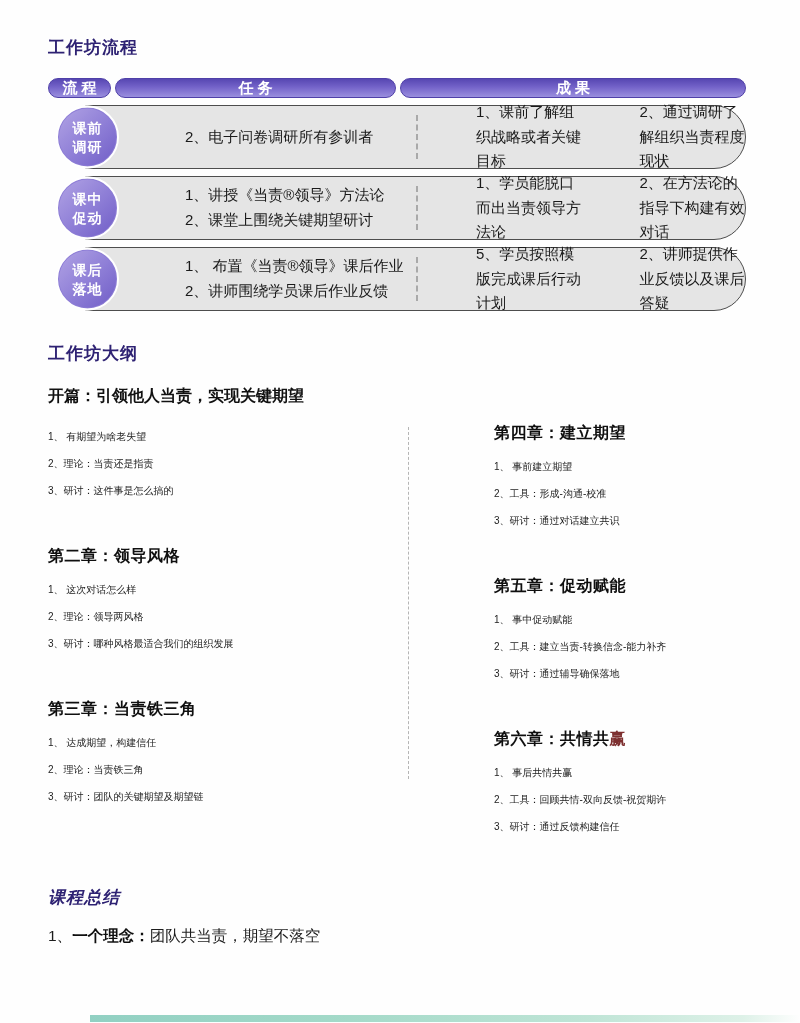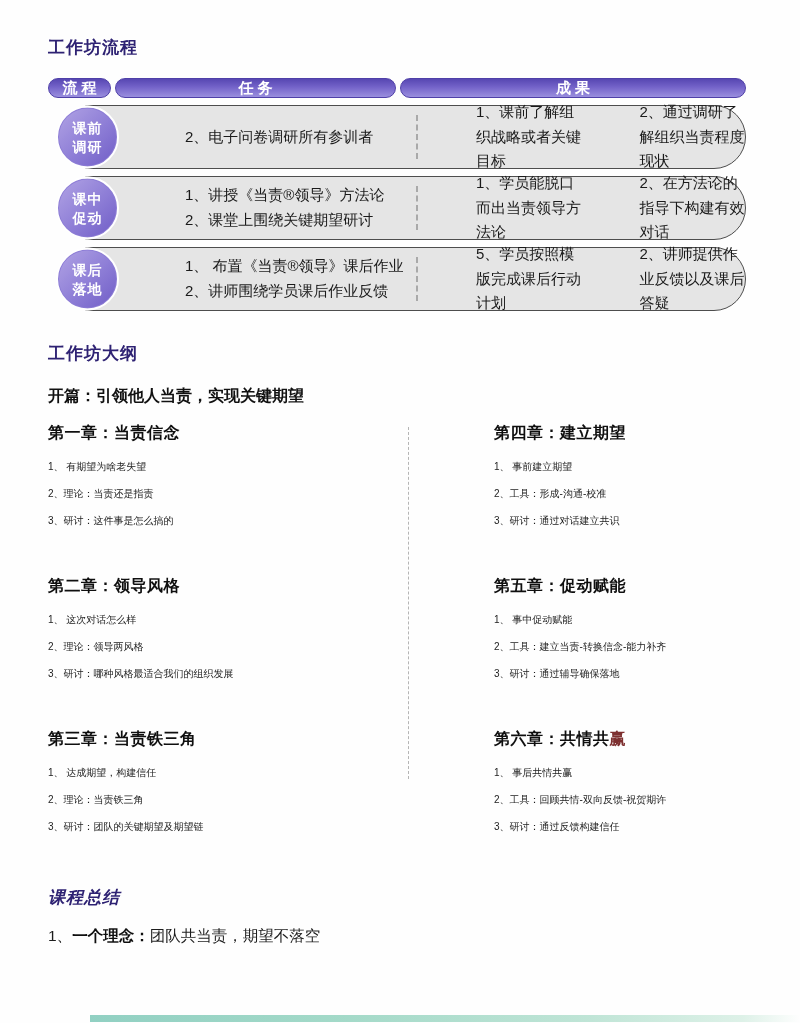--- a/index.html
+++ b/index.html
@@ -167,21 +167,20 @@
   </section>
 
   <section>
     <h1 class="sec-title outline-title">工作坊大纲</h1>
     <p class="opening">开篇：引领他人当责，实现关键期望</p>
 
     <div class="outline-grid">
       <div class="col-left">
 
         <div class="chapter">
-          <h3><span>第一章：当责信念</span><span class="accent"></span></h3>
           <ul>
             <li>1、 有期望为啥老失望</li>
             <li>2、理论：当责还是指责</li>
             <li>3、研讨：这件事是怎么搞的</li>
           </ul>
         </div>
 
         <div class="chapter">
           <h3><span>第二章：领导风格</span><span class="accent"></span></h3>
           <ul>

